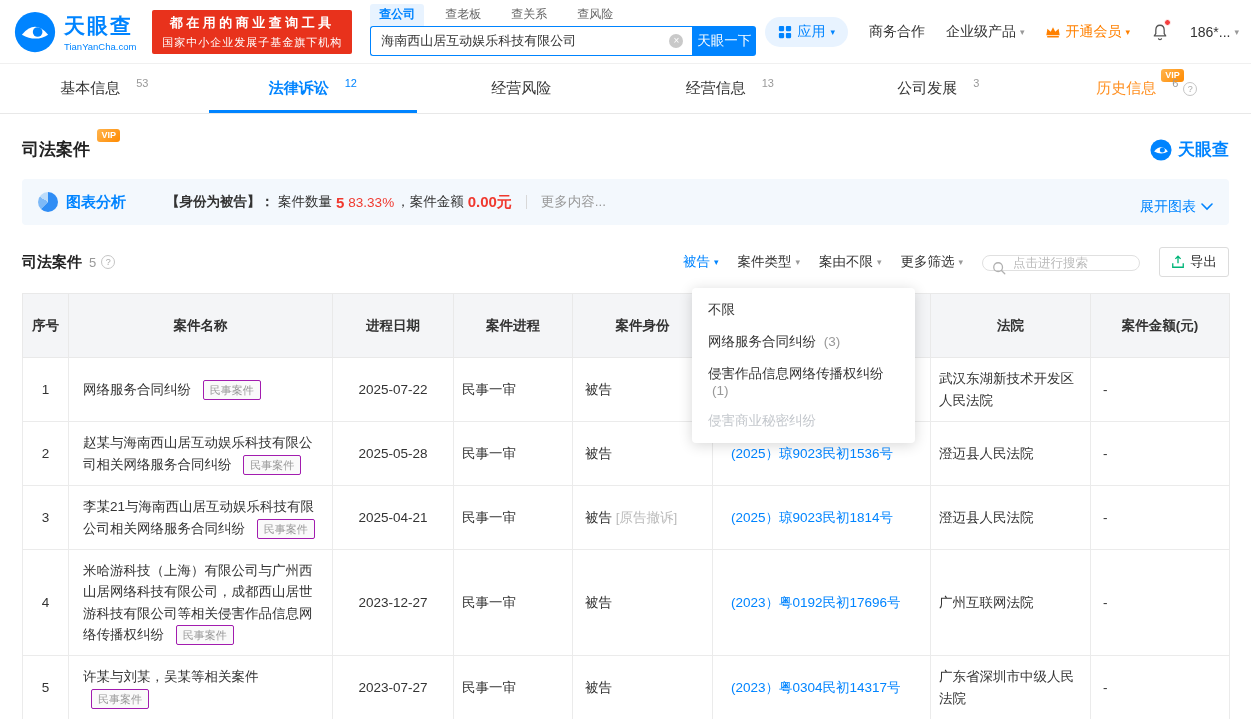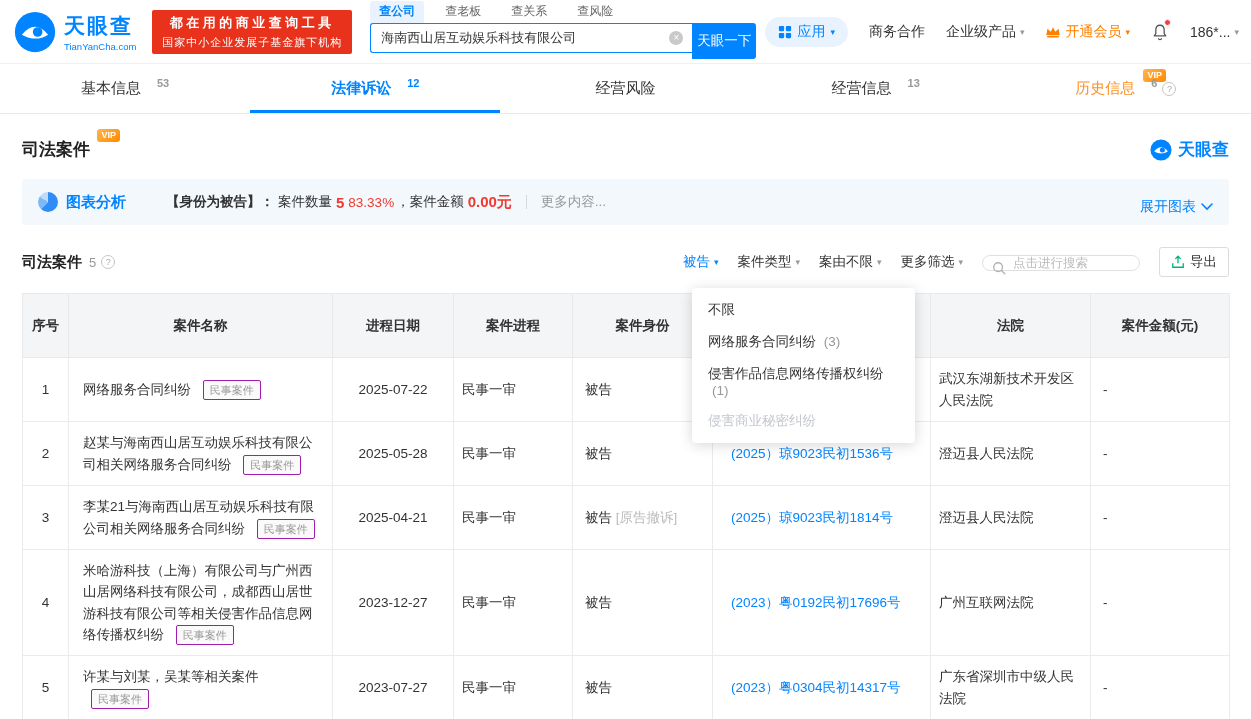--- a/index.html
+++ b/index.html
@@ -22,21 +22,21 @@
   .search-tabs { display:flex; gap:12px; font-size:12px; align-items:flex-end; height:19px; }
   .stab { padding:2px 9px 3px; color:#666; cursor:pointer; }
   .stab.active { color:#0084ff; background:#e8f3ff; font-weight:bold; border-radius:3px 3px 0 0; }
   .search-row { display:flex; }
   .search-input-wrap { position:relative; }
   .main-search { width:322px; height:30px; border:1px solid #0084ff; border-right:none;
     border-radius:3px 0 0 3px; padding:0 28px 0 10px; font-size:13px; color:#333; outline:none;
     font-family:inherit; }
   .clear-icon { position:absolute; right:9px; top:8px; width:14px; height:14px; border-radius:50%;
     background:#c9c9c9; color:#fff; font-size:10px; line-height:14px; text-align:center; cursor:pointer; }
-  .search-btn { width:64px; height:36px; background:#0084ff; color:#fff; border:none;
+  .search-btn { width:64px; height:30px; background:#0084ff; color:#fff; border:none;
     border-radius:0 3px 3px 0; font-size:13.5px; cursor:pointer; font-family:inherit; }
 
   .top-menu { margin-left:auto; display:flex; align-items:center; gap:21px; font-size:14px; }
   .apps-pill { display:flex; align-items:center; gap:5px; background:#e8f3ff; color:#0084ff;
     padding:6px 13px; border-radius:16px; cursor:pointer; }
   .menu-item { display:flex; align-items:center; gap:4px; cursor:pointer; color:#333; }
   .vip-link { color:#ff8000; }
   .caret { font-size:9px; color:#999; }
   .caret::before { content:"▾"; }
   .caret.blue { color:#0084ff; }
@@ -45,21 +45,21 @@
   .bell-dot { position:absolute; top:-3px; right:-2px; width:7px; height:7px; background:#f53f3f;
     border-radius:50%; border:1px solid #fff; }
 
   
   .nav { display:flex; height:50px; border-bottom:1px solid #e8e8e8; }
   .nav-tab { flex:1; display:flex; align-items:center; justify-content:center; font-size:15px;
     color:#333; position:relative; cursor:pointer; }
   .nav-tab.active { color:#0084ff; font-weight:bold; }
   .nav-tab.active::after { content:""; position:absolute; left:0; right:0; bottom:0; height:3px;
     background:#0084ff; }
-  .nav-count { font-size:11px; color:#999; margin-left:16px; transform:translateY(-6px); font-weight:bold; }
+  .nav-count { font-size:11px; color:#999; margin-left:16px; transform:translateY(-6px); font-weight:normal; }
   .nav-tab.active .nav-count { color:#0084ff; }
   .nav-tab.history { color:#ff9022; }
   .nav-vip { position:absolute; top:5px; left:57%; }
   .vip-badge { display:inline-block; background:linear-gradient(135deg,#ffb44e,#ff8a00); color:#fff;
     font-size:9px; font-weight:bold; padding:1px 4px; border-radius:3px; line-height:1.25; }
   .help-icon { width:14px; height:14px; border:1px solid #c5c5c5; border-radius:50%; color:#aaa;
     font-size:9px; line-height:13px; text-align:center; margin-left:5px; display:inline-block; }
   .help-icon::before { content:"?"; }
 
   
@@ -215,20 +215,24 @@
     <span>法律诉讼</span>
     <span class="nav-count">12</span>
   </div>
   <div class="nav-tab">
     <span>经营风险</span>
   </div>
   <div class="nav-tab">
     <span>经营信息</span>
     <span class="nav-count">13</span>
   </div>
+  <div class="nav-tab">
+    <span>公司发展</span>
+    <span class="nav-count">3</span>
+  </div>
   <div class="nav-tab history">
     <span class="nav-vip vip-badge">VIP</span>
     <span>历史信息</span>
     <span class="nav-count">6</span>
     <span class="help-icon"></span>
   </div>
 </nav>
 
 <div class="section-head">
   <div class="sec-title">

